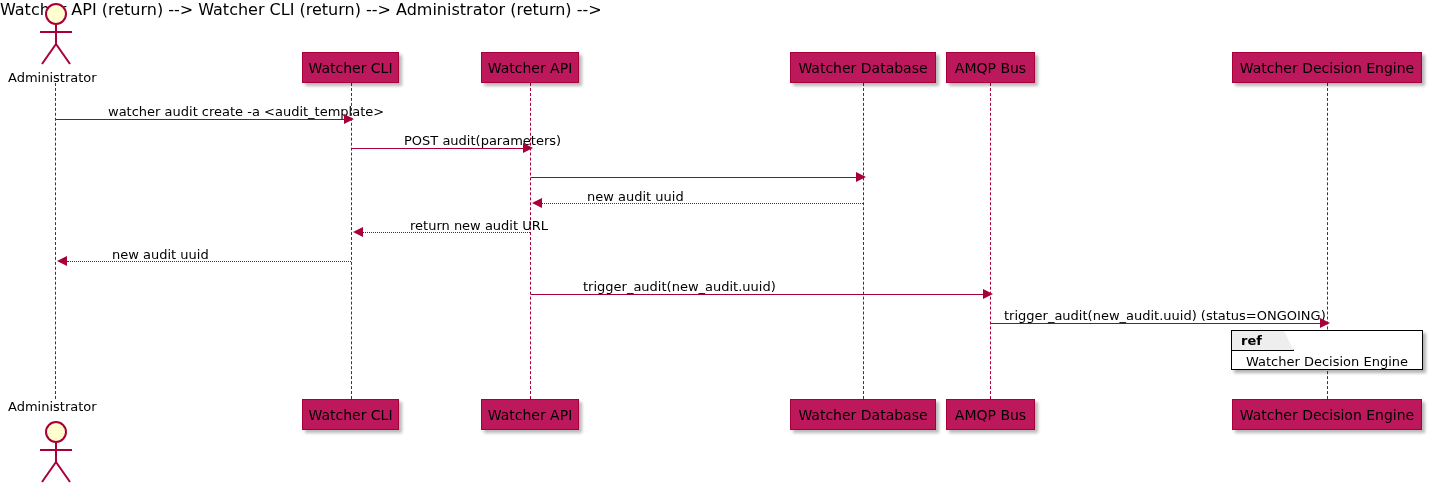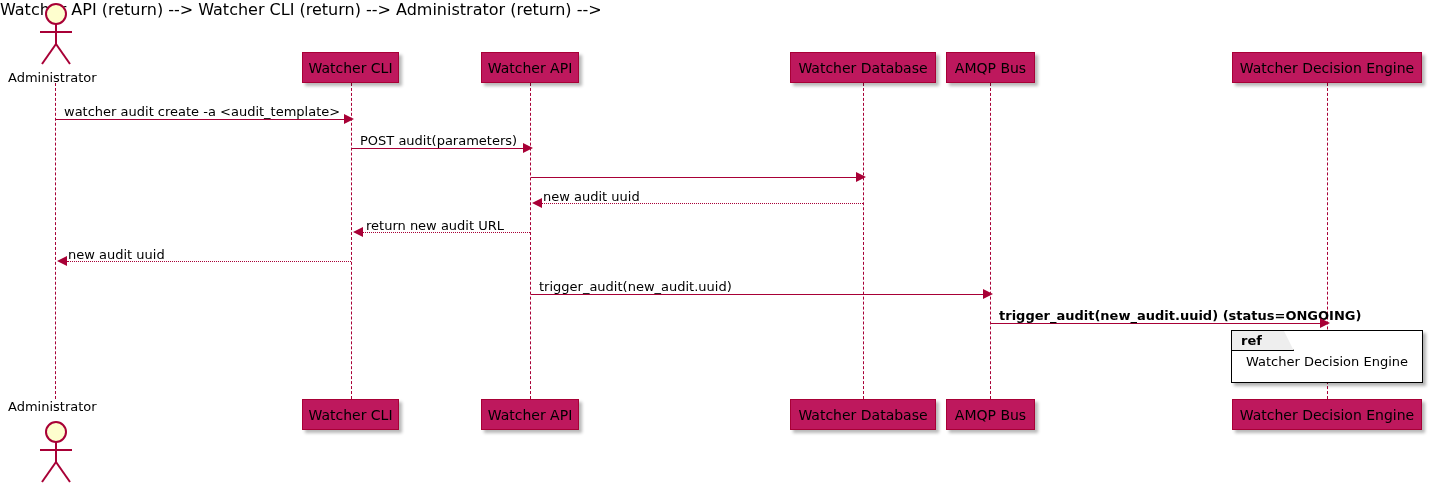--- a/index.html
+++ b/index.html
@@ -63,20 +63,21 @@
   }
   .msg-line.dotted {
     border-top: 1.5px dotted #A80036;
   }
   .msg-label {
     position: absolute;
     font-size: 13px;
     color: #000000;
     white-space: nowrap;
     z-index: 4;
+    margin-left: 44px;
   }
   .arrow-head {
     position: absolute;
     width: 0;
     height: 0;
     z-index: 4;
   }
   .arrow-head.right {
     border-top: 5px solid transparent;
     border-bottom: 5px solid transparent;
@@ -183,26 +184,26 @@
   <div class="msg-label" style="left:68px; top:247px;">new audit uuid</div>
   <div class="msg-line dotted" style="left:67px; top:261px; width:284px;"></div>
   <div class="arrow-head left" style="left:57px; top:256px;"></div>
 
   
   <div class="msg-label" style="left:539px; top:279px;">trigger_audit(new_audit.uuid)</div>
   <div class="msg-line solid" style="left:531px; top:294px; width:452px;"></div>
   <div class="arrow-head right" style="left:983px; top:289px;"></div>
 
   
-  <div class="msg-label" style="left:999px; top:308px;font-weight:bold;">trigger_audit(new_audit.uuid) (status=ONGOING)</div>
+  <div class="msg-label" style="left:960px; top:308px;">trigger_audit(new_audit.uuid) (status=ONGOING)</div>
   <div class="msg-line solid" style="left:991px; top:323px; width:329px;"></div>
   <div class="arrow-head right" style="left:1320px; top:318px;"></div>
 
   
-  <div class="ref-box" style="left:1231px; top:330px; width:192px; height:53px;">
+  <div class="ref-box" style="left:1231px; top:330px; width:192px; height:40px;">
     <div class="ref-tab" style="width:62px;">ref</div>
     <div class="ref-body">
       <div>Watcher Decision Engine</div>
     </div>
   </div>
 
   
   <div class="actor-label" style="left:8px; top:399px;">Administrator</div>
   <svg class="actor" style="left:30px; top:420px;" width="52" height="64" viewBox="0 0 52 64">
     <ellipse cx="26" cy="12" rx="10" ry="10" fill="#FEFECE" stroke="#A80036" stroke-width="2"></ellipse>

